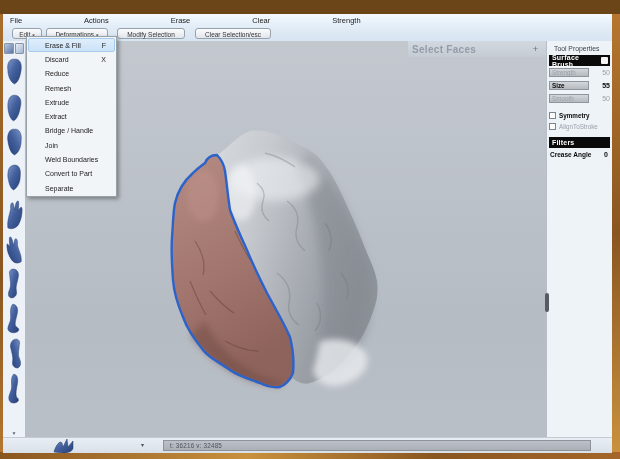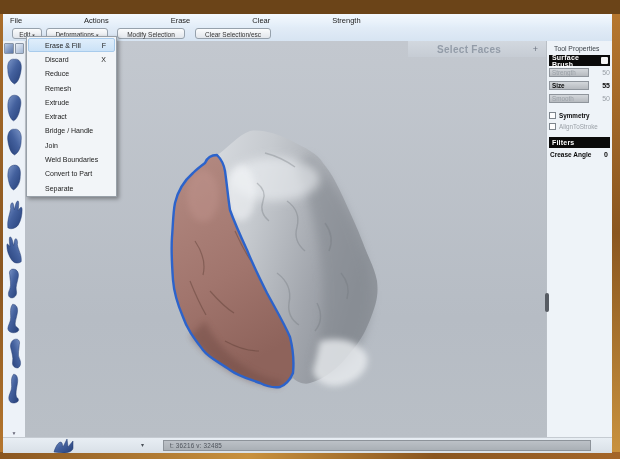--- a/index.html
+++ b/index.html
@@ -55,21 +55,21 @@
   .thumb{width:22px;height:35px;display:flex;align-items:center;justify-content:center;}
   .thumb svg{width:19px;height:33px;}
   .side-scroll{position:absolute;bottom:1px;left:0;width:22px;text-align:center;font-size:5px;color:#667;}
 
   
   .viewport{position:absolute;left:25px;top:41px;width:521px;height:396px;
     background:linear-gradient(180deg,#c3c8cf,#b6bcc4 70%,#b9bfc6);}
   .vp-svg{position:absolute;left:0;top:0;}
   .banner{position:absolute;left:383px;top:0;width:138px;height:16px;
     background:linear-gradient(180deg,#d2d8df,#c6ccd4);display:flex;align-items:center;}
-  .banner .blabel{font-size:10px;font-weight:bold;color:#939ca8;margin-left:29px;letter-spacing:.3px;}
+  .banner .blabel{font-size:10px;font-weight:bold;color:#939ca8;margin-left:4px;letter-spacing:.3px;}
   .banner .bplus{margin-left:auto;margin-right:8px;font-size:9px;color:#6c7480;}
 
   
   .rpanel{position:absolute;left:546px;top:41px;width:66px;height:411px;background:#eef3f8;
     border-left:1px solid #b9bfc6;box-sizing:border-box;}
   .rp-head{font-size:6.8px;color:#3c4248;padding:4px 0 3px 7px;}
   .blackbar{margin:0 2px;height:11px;background:#0a0a0a;color:#fff;display:flex;align-items:center;}
   .blackbar .bbt{font-size:7px;font-weight:bold;margin-left:3px;letter-spacing:.2px;}
   .blackbar .pin{margin-left:auto;margin-right:2px;width:7px;height:7px;background:#f4f4f4;border-radius:1px;}
   .srow{display:flex;align-items:center;height:13px;padding:0 2px;}

